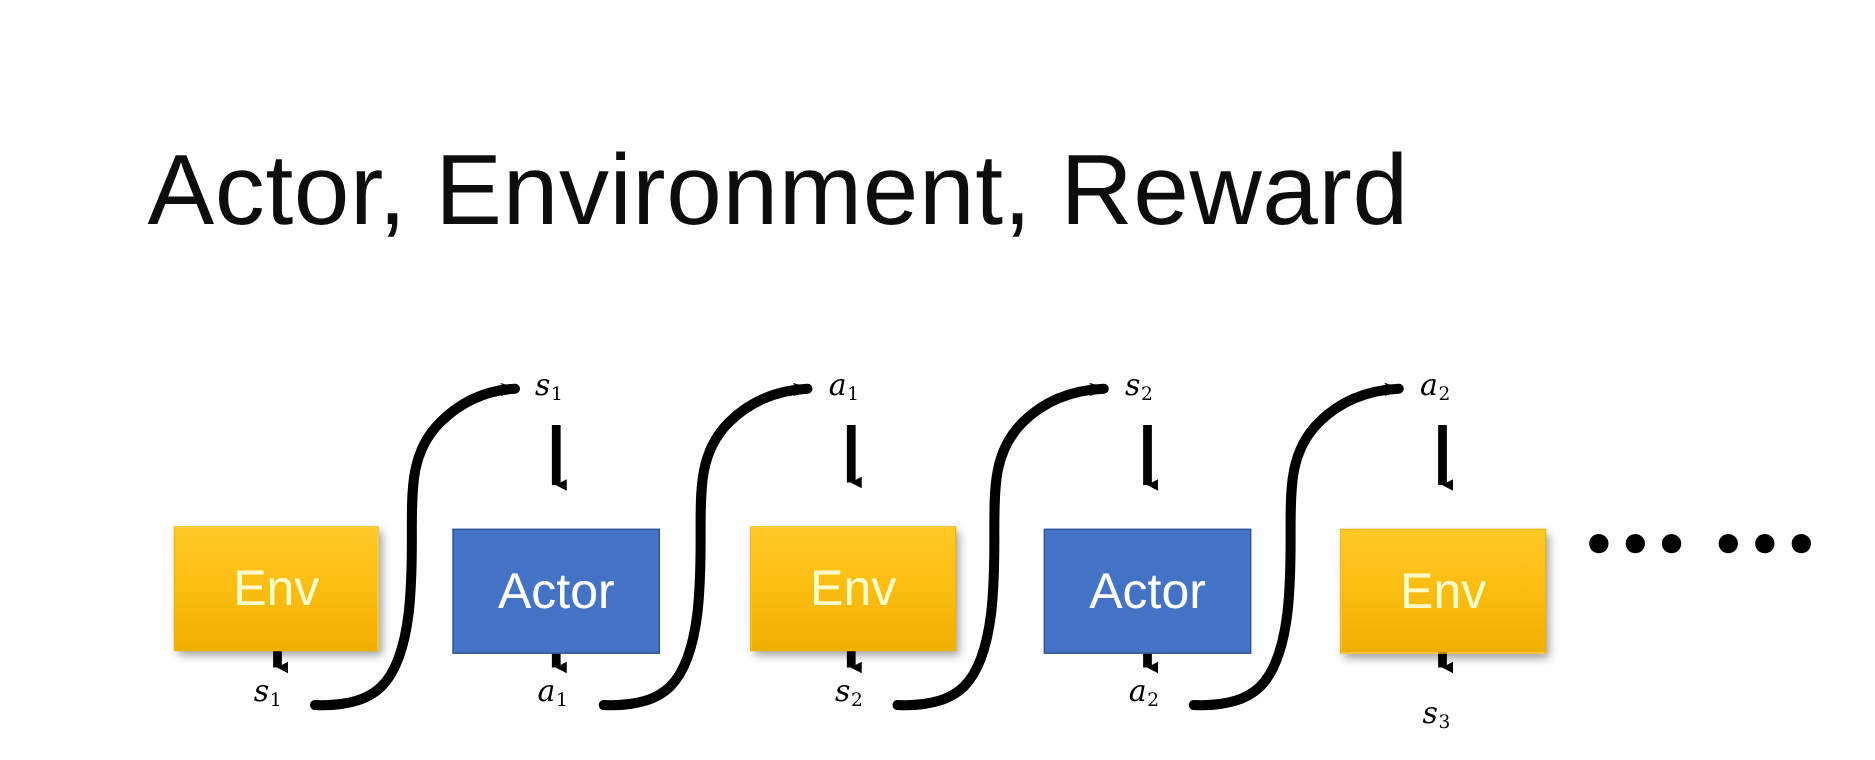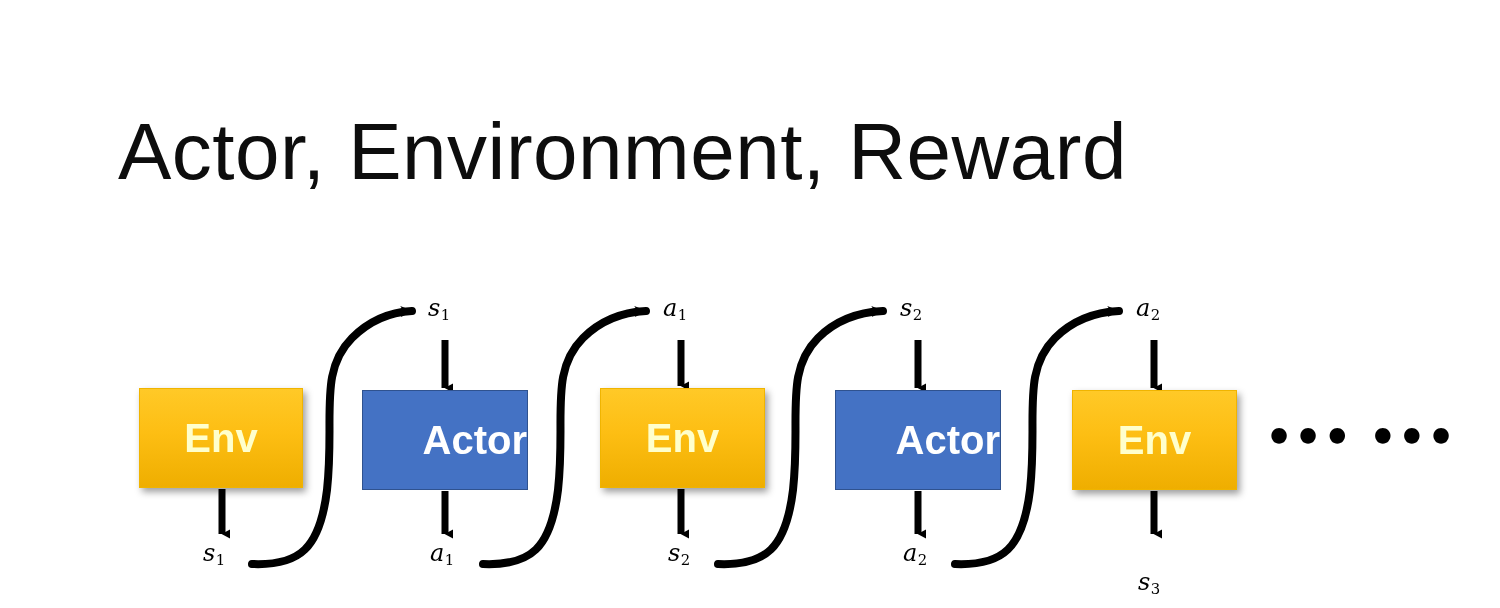--- a/index.html
+++ b/index.html
@@ -39,36 +39,36 @@
   }
 
   
   .node-box {
     position: absolute;
     box-sizing: border-box;
     display: flex;
     align-items: center;
     justify-content: center;
     font-family: "Liberation Sans", sans-serif;
-    font-weight: 700;
+    font-weight: 400;
     font-size: 40px;
     line-height: 1;
     user-select: none;
+    margin-top: 33px;
   }
   .node-env {
     background: linear-gradient(180deg, #FFC927 0%, #FDBE13 45%, #EFAE00 100%);
     color: #FFFFCC;
     border: 1px solid #F0B400;
     box-shadow: 3px 4px 7px rgba(0,0,0,0.38);
   }
   .node-actor {
     background: #4472C4;
     color: #FFFFFF;
     border: 1px solid #2F528F;
-    justify-content: flex-end;
   }
 
   
   .math-label {
     position: absolute;
     font-family: "DejaVu Serif", "Liberation Serif", serif;
     font-style: italic;
     font-size: 24px;
     color: #000000;
     line-height: 1;
@@ -162,18 +162,18 @@
 
   <div id="label-layer">
       <div class="math-label" style="left: 428px; top: 296px;"><span>s</span><sub>1</sub></div>
       <div class="math-label" style="left: 663px; top: 296px;"><span>a</span><sub>1</sub></div>
       <div class="math-label" style="left: 900px; top: 296px;"><span>s</span><sub>2</sub></div>
       <div class="math-label" style="left: 1136px; top: 296px;"><span>a</span><sub>2</sub></div>
       <div class="math-label" style="left: 203px; top: 541px;"><span>s</span><sub>1</sub></div>
       <div class="math-label" style="left: 430px; top: 541px;"><span>a</span><sub>1</sub></div>
       <div class="math-label" style="left: 668px; top: 541px;"><span>s</span><sub>2</sub></div>
       <div class="math-label" style="left: 903px; top: 541px;"><span>a</span><sub>2</sub></div>
-      <div class="math-label" style="left: 1138px; top: 570px;"><span>s</span><sub>3</sub></div>
+      <div class="math-label" style="left: 1138px; top: 558px;"><span>s</span><sub>3</sub></div>
     </div>
 
   <div id="ellipsis">••• •••</div>
 
 </div>
 
 </body></html>

